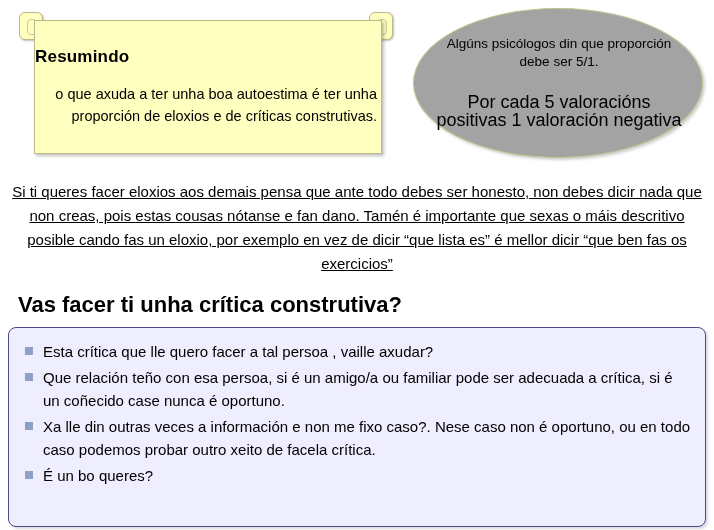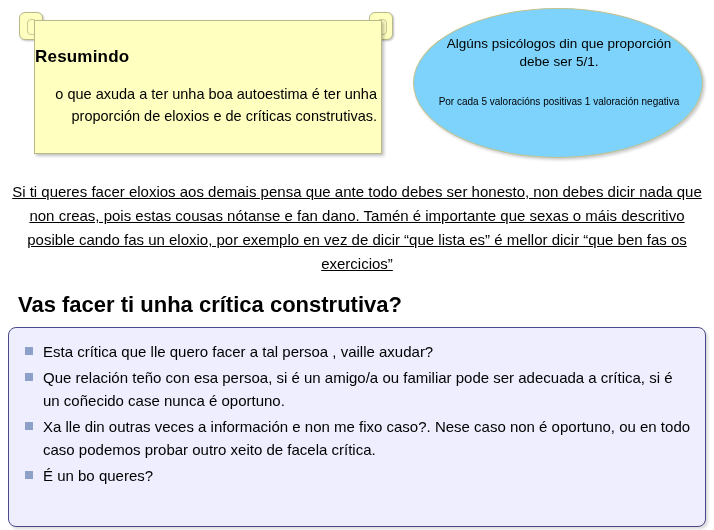--- a/index.html
+++ b/index.html
@@ -75,42 +75,42 @@
     line-height: 22px;
   }
 
   
   #ellipse-box {
     position: absolute;
     left: 413px;
     top: 8px;
     width: 290px;
     height: 150px;
-    background: #7dd3fc;
+    background: #a3a3a3;
     border: 1px solid #c2c28f;
     border-radius: 50% / 50%;
     box-shadow: 2px 2px 3px rgba(0,0,0,0.2);
     box-sizing: border-box;
   }
   #ellipse-line1 {
     position: absolute;
     left: 28px;
     top: 26px;
     width: 234px;
     text-align: center;
     font-size: 13.5px;
     line-height: 18px;
   }
   #ellipse-line2 {
     position: absolute;
     left: 22px;
     top: 84px;
     width: 246px;
     text-align: center;
-    font-size: 10px;
+    font-size: 18px;
     line-height: 18px;
   }
 
   
   #intro-paragraph {
     position: absolute;
     left: 10px;
     top: 180px;
     width: 694px;
     text-align: center;

